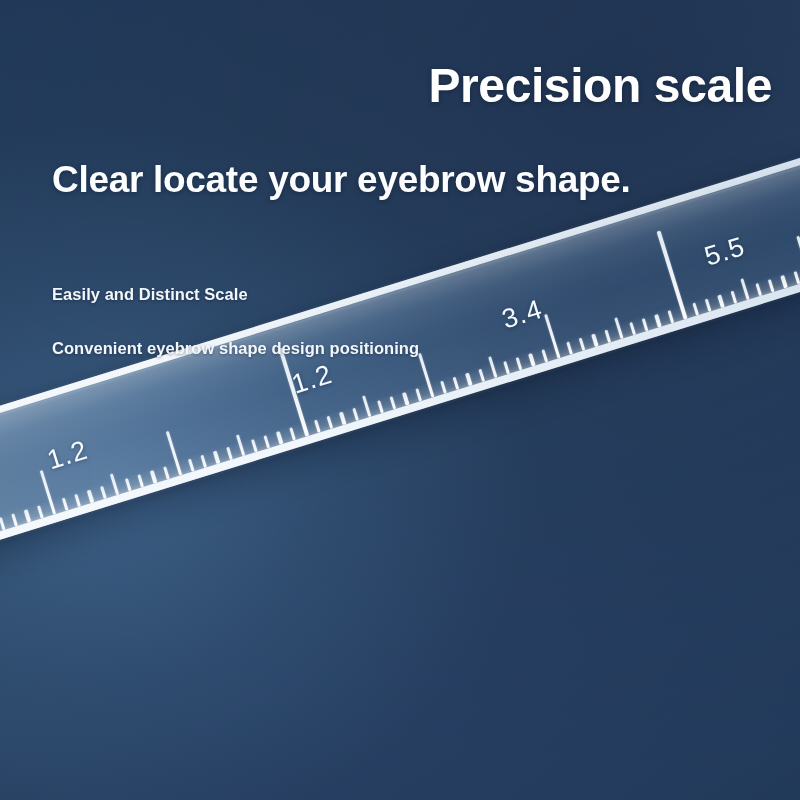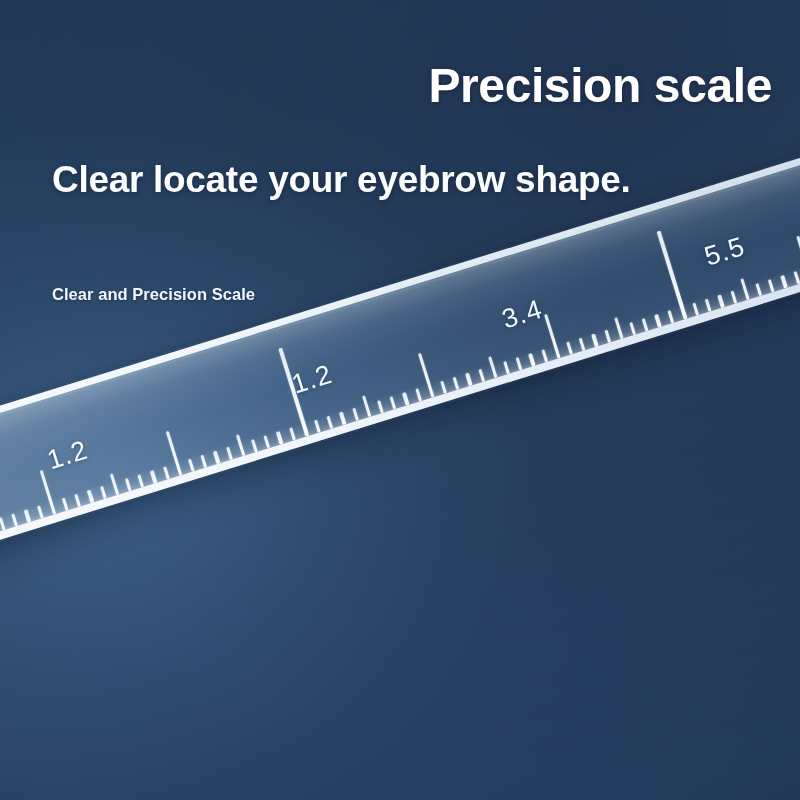--- a/index.html
+++ b/index.html
@@ -282,16 +282,17 @@
         <div class="ruler-label" style="left: 672px; top: 52px;">3.4</div>
         <div class="ruler-label" style="left: 884px; top: 52px;">5.5</div>
       </div>
   </div>
 
   <div class="vignette"></div>
 
   <div class="textblock">
     <h1 class="title">Precision scale</h1>
     <h2 class="subtitle">Clear locate your eyebrow shape.</h2>
-    <p class="feature">Clear and Precision Scale</p>
+    <p class="feature">Easily and Distinct Scale</p>
+    <p class="feature last">Convenient eyebrow shape design positioning</p>
   </div>
 
 </div>
 
 </body></html>

